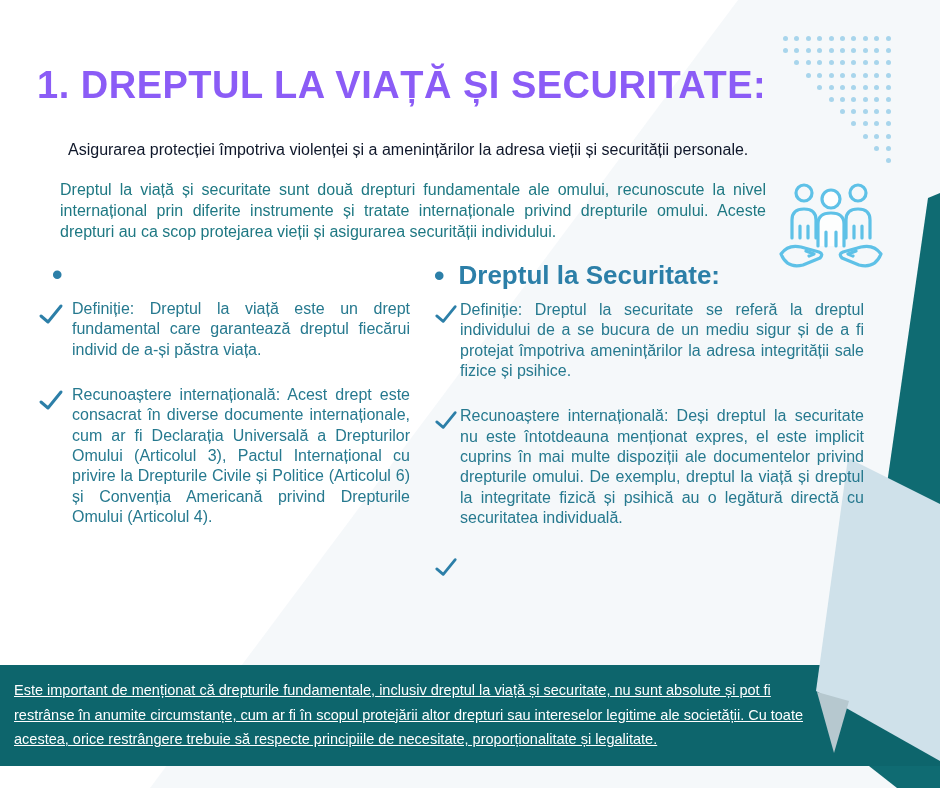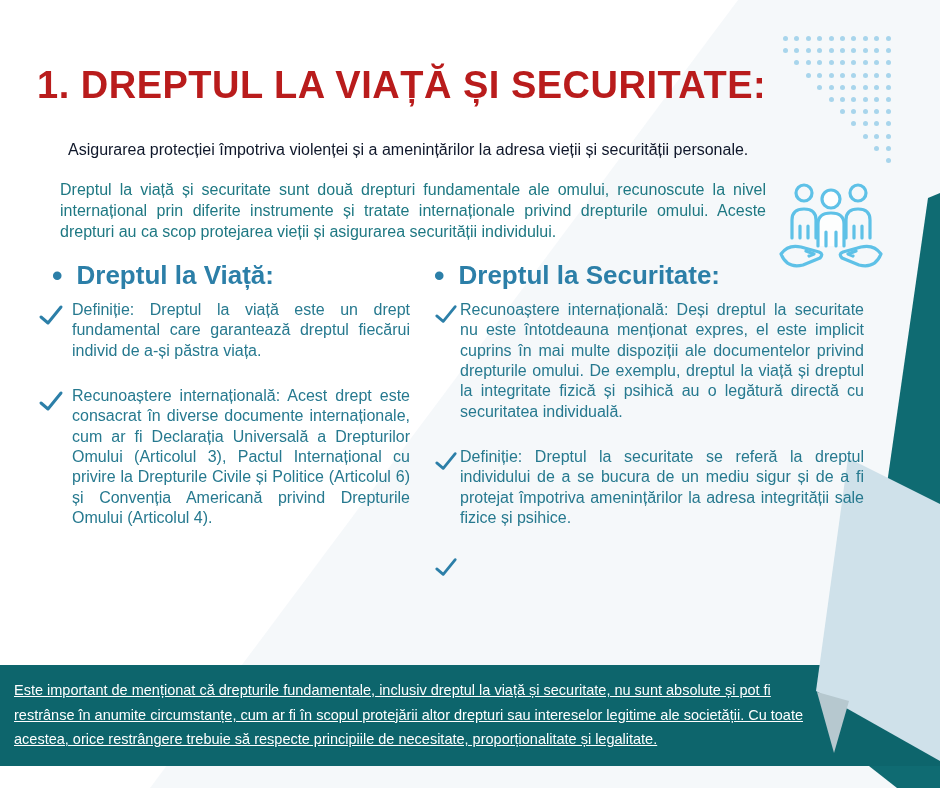--- a/index.html
+++ b/index.html
@@ -6,21 +6,21 @@
   .canvas{
     position:relative;width:940px;height:788px;overflow:hidden;
     background:#ffffff;font-family:"Liberation Sans",sans-serif;
   }
   .decor{position:absolute;left:0;top:0;width:940px;height:788px;z-index:0;}
   .content{position:absolute;left:0;top:0;width:940px;height:788px;z-index:2;}
 
   .page-title{
     position:absolute;left:37px;top:64px;width:860px;
     font-size:38px;font-weight:bold;letter-spacing:.5px;
-    color:#b91c1c;
+    color:#8b5cf6;
   }
   .intro-line{
     position:absolute;left:68px;top:141px;width:740px;
     font-size:16px;color:#0f172a;
   }
   .intro-paragraph{
     position:absolute;left:60px;top:179px;width:706px;
     font-size:16px;line-height:1.32;color:#1e7883;text-align:justify;
   }
 
@@ -165,21 +165,20 @@
         <path d="M105,74 Q98,64 85,67 L67,72 Q62,74 66,78 L83,85 Q99,89 105,74 Z"></path>
         <path d="M80,71 L72,74 L77,76"></path>
       </svg>
     </div>
 
     <div class="columns">
 
       <div class="col col-left">
         <div class="col-heading">
           <span class="bullet">•</span>
-          <span>Dreptul la Viață:</span>
         </div>
 
         <div class="item">
           <span class="check">
             <svg viewBox="0 0 26 26" width="26" height="26" fill="none" stroke="#2c7fa8" stroke-width="3" stroke-linecap="round" stroke-linejoin="round">
                 <path d="M3,15 L10,21 L23,5"></path>
               </svg>
           </span>
           <p>Definiție: Dreptul la viață este un drept fundamental care garantează dreptul fiecărui individ de a-și păstra viața.</p>
         </div>
@@ -200,30 +199,30 @@
           <span class="bullet">•</span>
           <span>Dreptul la Securitate:</span>
         </div>
 
         <div class="item">
           <span class="check">
             <svg viewBox="0 0 26 26" width="24" height="24" fill="none" stroke="#2c7fa8" stroke-width="3" stroke-linecap="round" stroke-linejoin="round">
                 <path d="M3,15 L10,21 L23,5"></path>
               </svg>
           </span>
+          <p>Definiție: Dreptul la securitate se referă la dreptul individului de a se bucura de un mediu sigur și de a fi protejat împotriva amenințărilor la adresa integrității sale fizice și psihice.</p>
+        </div>
+
+        <div class="item">
+          <span class="check">
+            <svg viewBox="0 0 26 26" width="24" height="24" fill="none" stroke="#2c7fa8" stroke-width="3" stroke-linecap="round" stroke-linejoin="round">
+                <path d="M3,15 L10,21 L23,5"></path>
+              </svg>
+          </span>
           <p>Recunoaștere internațională: Deși dreptul la securitate nu este întotdeauna menționat expres, el este implicit cuprins în mai multe dispoziții ale documentelor privind drepturile omului. De exemplu, dreptul la viață și dreptul la integritate fizică și psihică au o legătură directă cu securitatea individuală.</p>
-        </div>
-
-        <div class="item">
-          <span class="check">
-            <svg viewBox="0 0 26 26" width="24" height="24" fill="none" stroke="#2c7fa8" stroke-width="3" stroke-linecap="round" stroke-linejoin="round">
-                <path d="M3,15 L10,21 L23,5"></path>
-              </svg>
-          </span>
-          <p>Definiție: Dreptul la securitate se referă la dreptul individului de a se bucura de un mediu sigur și de a fi protejat împotriva amenințărilor la adresa integrității sale fizice și psihice.</p>
         </div>
 
         <div class="item">
           <span class="check">
             <svg viewBox="0 0 26 26" width="24" height="24" fill="none" stroke="#2c7fa8" stroke-width="3" stroke-linecap="round" stroke-linejoin="round">
                 <path d="M3,15 L10,21 L23,5"></path>
               </svg>
           </span>
         </div>
       </div>

